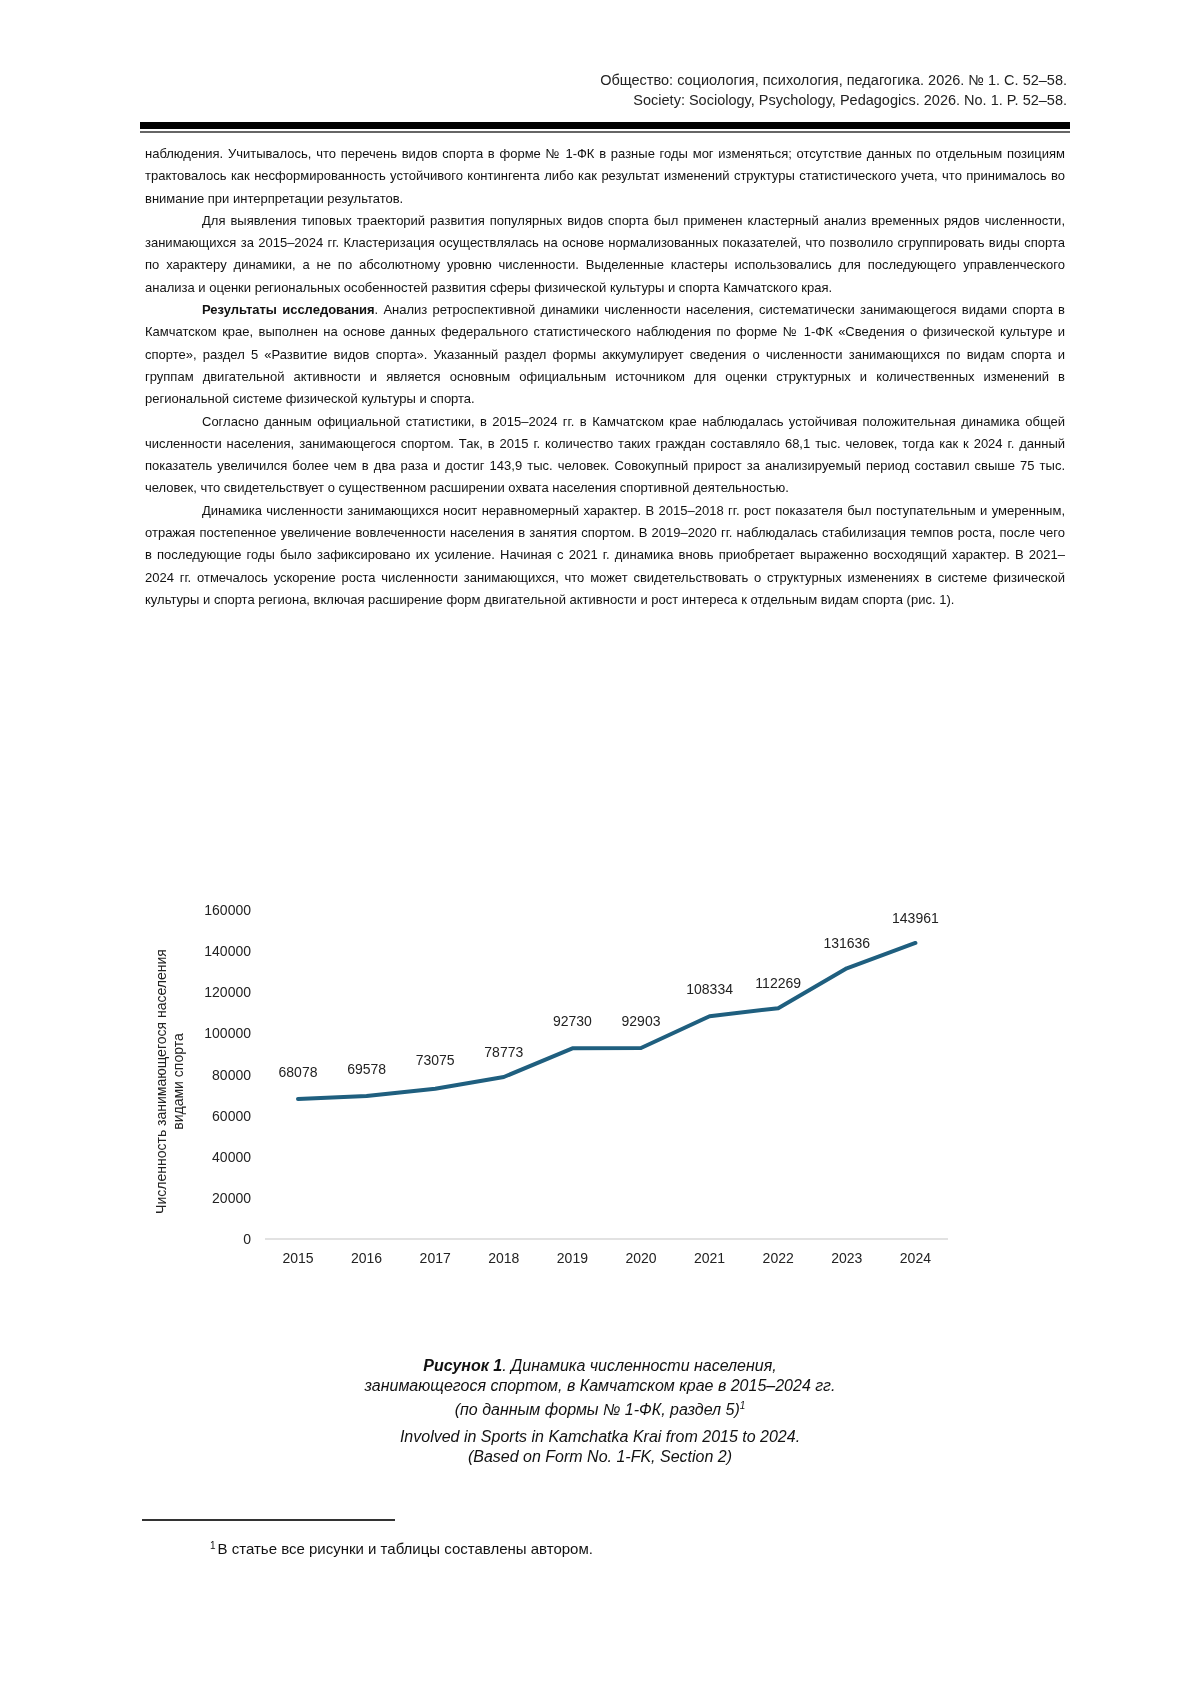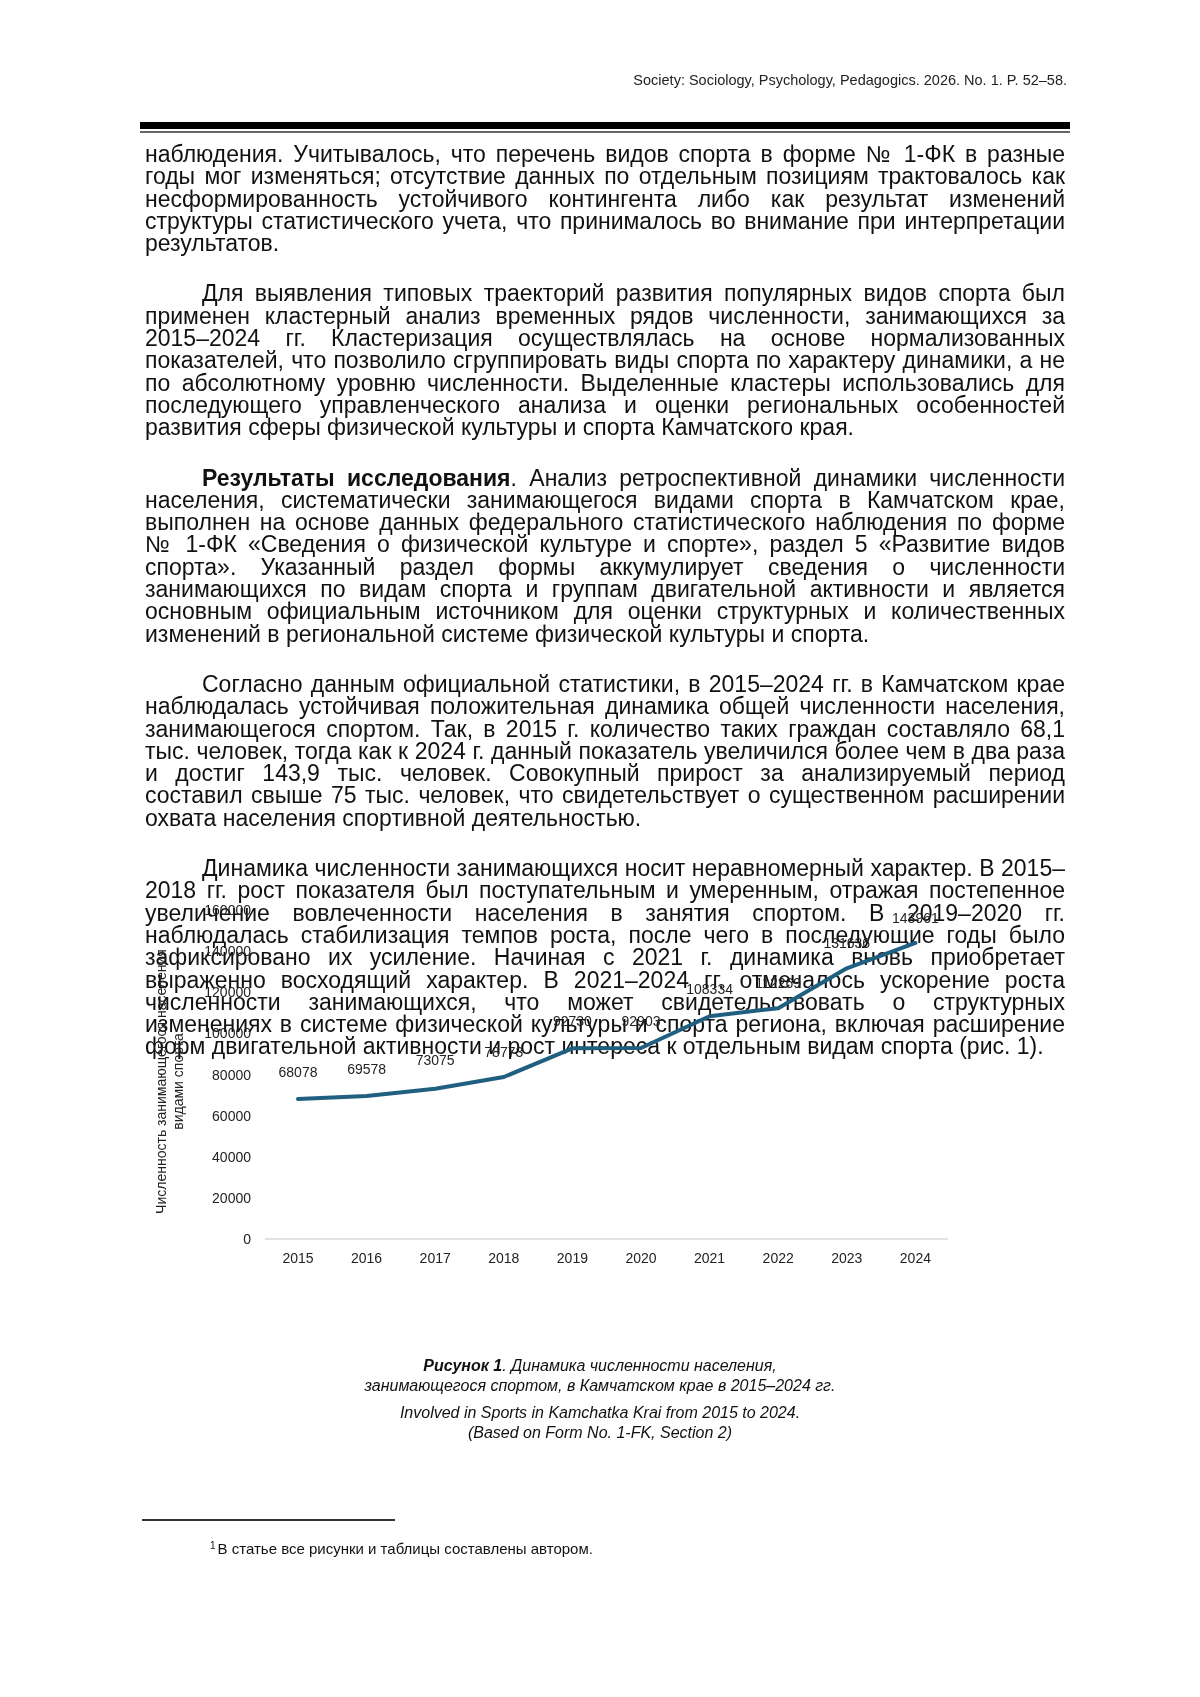--- a/index.html
+++ b/index.html
@@ -1,37 +1,38 @@
 <!DOCTYPE html>
 <html><head>
   <meta charset="utf-8">
   <style>
     html, body { margin: 0; padding: 0; background: #ffffff; }
     body { width: 1200px; height: 1697px; position: relative; overflow: hidden; font-family: "Liberation Sans", sans-serif; color: #111; }
     .running-head { position: absolute; right: 133px; top: 70px; text-align: right; font-size: 14.5px; line-height: 20px; color: #222; }
     .rule-thick { position: absolute; left: 140px; width: 930px; top: 122px; height: 7px; background: #000; }
     .rule-thin { position: absolute; left: 140px; width: 930px; top: 131px; height: 2px; background: #666; }
-    .body-text { position: absolute; left: 145px; width: 920px; top: 143px; font-size: 23px; line-height: 22.3px; text-align: justify; color: #111; }
+    .body-text { position: absolute; left: 145px; width: 920px; top: 143px; font-size: 13px; line-height: 22.3px; text-align: justify; color: #111; }
     .body-text p { margin: 0; text-indent: 0; }
-    .body-text p.ind { text-indent: 57px; margin-top: 28px; }
+    .body-text p.ind { text-indent: 57px; }
     .body-text .bi { font-weight: bold; }
     .chart { position: absolute; left: 150px; top: 905px; width: 900px; height: 420px; }
     .chart svg { position: absolute; left: 0; top: 0; }
     .caption { position: absolute; left: 300px; width: 600px; top: 1356px; text-align: center; font-size: 16px; line-height: 20px; font-style: italic; color: #111; }
     .caption b { font-style: italic; text-align: center; }
     .caption .gap { height: 7px; }
     .fn-rule { position: absolute; left: 142px; width: 253px; top: 1519px; height: 1.5px; background: #333; }
     .footnote { position: absolute; left: 178px; top: 1540px; font-size: 15px; color: #111; margin-left: 32px; }
     .footnote sup { font-size: 10px; vertical-align: 5px; margin-right: 2px; }
     .cap-sup { font-size: 10px; vertical-align: 6px; }
   </style>
 </head>
 <body>
 
 <div class="running-head">
+  <div>Общество: социология, психология, педагогика. 2026. № 1. С. 52–58.</div>
   <div>Society: Sociology, Psychology, Pedagogics. 2026. No. 1. P. 52–58.</div>
 </div>
 <div class="rule-thick"></div>
 <div class="rule-thin"></div>
 
 <div class="body-text">
   <p>наблюдения. Учитывалось, что перечень видов спорта в форме № 1-ФК в разные годы мог изменяться; отсутствие данных по отдельным позициям трактовалось как несформированность устойчивого контингента либо как результат изменений структуры статистического учета, что принималось во внимание при интерпретации результатов.</p>
   <p class="ind">Для выявления типовых траекторий развития популярных видов спорта был применен кластерный анализ временных рядов численности, занимающихся за 2015–2024 гг. Кластеризация осуществлялась на основе нормализованных показателей, что позволило сгруппировать виды спорта по характеру динамики, а не по абсолютному уровню численности. Выделенные кластеры использовались для последующего управленческого анализа и оценки региональных особенностей развития сферы физической культуры и спорта Камчатского края.</p>
   <p class="ind"><span class="bi">Результаты исследования</span><span>. Анализ ретроспективной динамики численности населения, систематически занимающегося видами спорта в Камчатском крае, выполнен на основе данных федерального статистического наблюдения по форме № 1-ФК «Сведения о физической культуре и спорте», раздел 5 «Развитие видов спорта». Указанный раздел формы аккумулирует сведения о численности занимающихся по видам спорта и группам двигательной активности и является основным официальным источником для оценки структурных и количественных изменений в региональной системе физической культуры и спорта.</span></p>
   <p class="ind">Согласно данным официальной статистики, в 2015–2024 гг. в Камчатском крае наблюдалась устойчивая положительная динамика общей численности населения, занимающегося спортом. Так, в 2015 г. количество таких граждан составляло 68,1 тыс. человек, тогда как к 2024 г. данный показатель увеличился более чем в два раза и достиг 143,9 тыс. человек. Совокупный прирост за анализируемый период составил свыше 75 тыс. человек, что свидетельствует о существенном расширении охвата населения спортивной деятельностью.</p>
@@ -74,19 +75,20 @@
       <g transform="translate(16,176.5) rotate(-90)">
         <text x="0" y="0" text-anchor="middle" font-size="14" font-family="Liberation Sans, sans-serif" fill="#222">Численность занимающегося населения</text>
         <text x="0" y="17" text-anchor="middle" font-size="14" font-family="Liberation Sans, sans-serif" fill="#222">видами спорта</text>
       </g>
     </svg>
 </div>
 
 <div class="caption">
   <div><b>Рисунок 1</b><span>. Динамика численности населения,</span></div>
   <div>занимающегося спортом, в Камчатском крае в 2015–2024 гг.</div>
+  <div><span>(по данным формы № 1-ФК, раздел 5)</span><span class="cap-sup">1</span></div>
   <div class="gap"></div>
   <div>Involved in Sports in Kamchatka Krai from 2015 to 2024.</div>
   <div>(Based on Form No. 1-FK, Section 2)</div>
 </div>
 
 <div class="fn-rule"></div>
 <div class="footnote"><sup>1</sup><span>В статье все рисунки и таблицы составлены автором.</span></div>
 
 </body></html>

